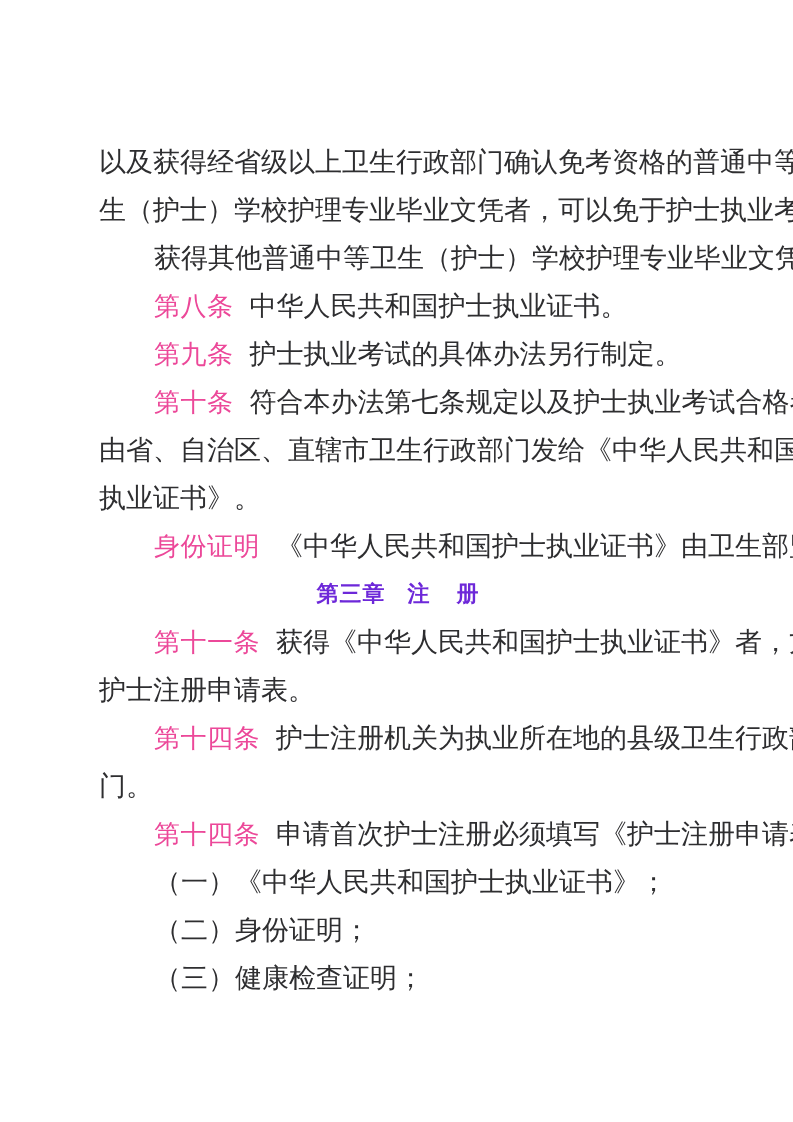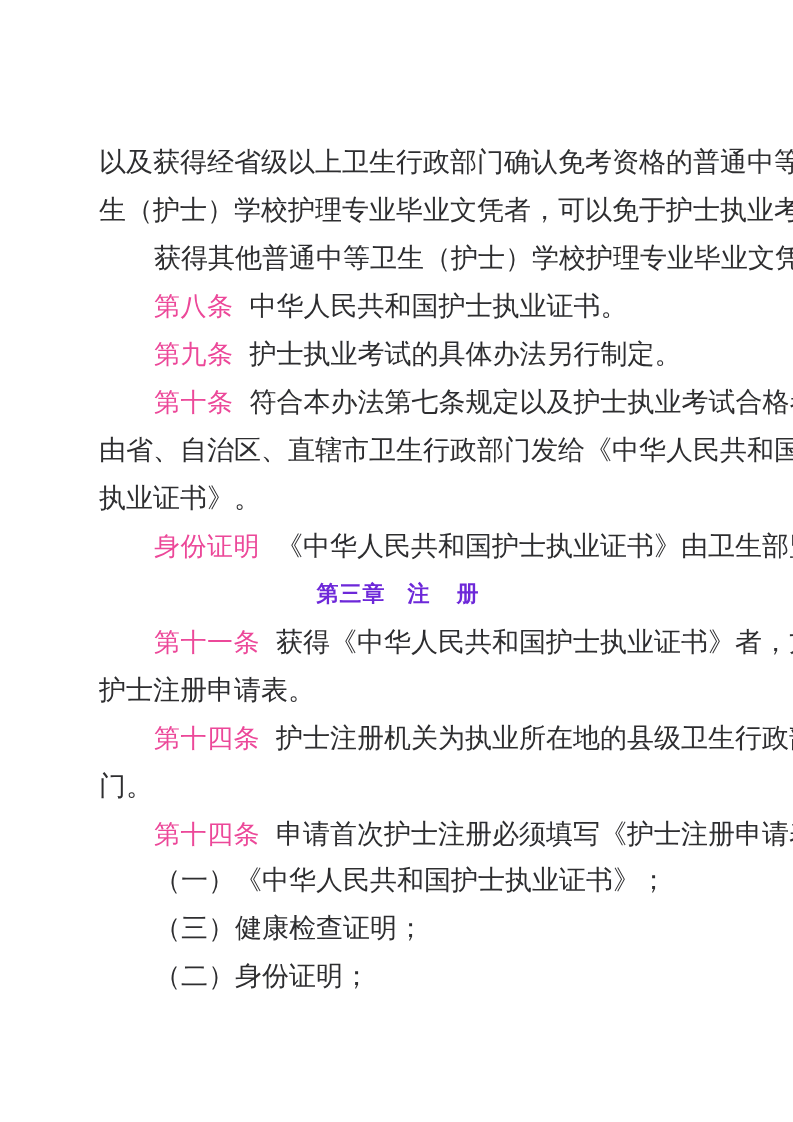--- a/index.html
+++ b/index.html
@@ -72,21 +72,20 @@
   .chapter-heading .hsp {
     display: inline-block;
     width: 22px;
   }
   .chapter-heading .hsp-inner {
     display: inline-block;
     width: 26px;
   }
   .list-item {
     padding-left: 55px;
-    font-family: Liberation Mono, monospace;
   }
 </style>
 </head>
 <body>
 
 <div class="page">
   <div class="doc-body">
 
     <div class="line just">
         <span class="ch">以</span>
@@ -210,18 +209,18 @@
 
     <div class="line">门。</div>
 
     <div class="line indent2b">
       <span class="art-label">第十四条</span><span class="gap-sm"></span><span>申请首次护士注册必须填写《护士注册申请表》，</span>
     </div>
 
 
     <div class="line list-item">（一）《中华人民共和国护士执业证书》；</div>
 
+    <div class="line list-item">（二）身份证明；</div>
+
     <div class="line list-item">（三）健康检查证明；</div>
-
-    <div class="line list-item">（二）身份证明；</div>
 
   </div>
 </div>
 
 </body></html>

